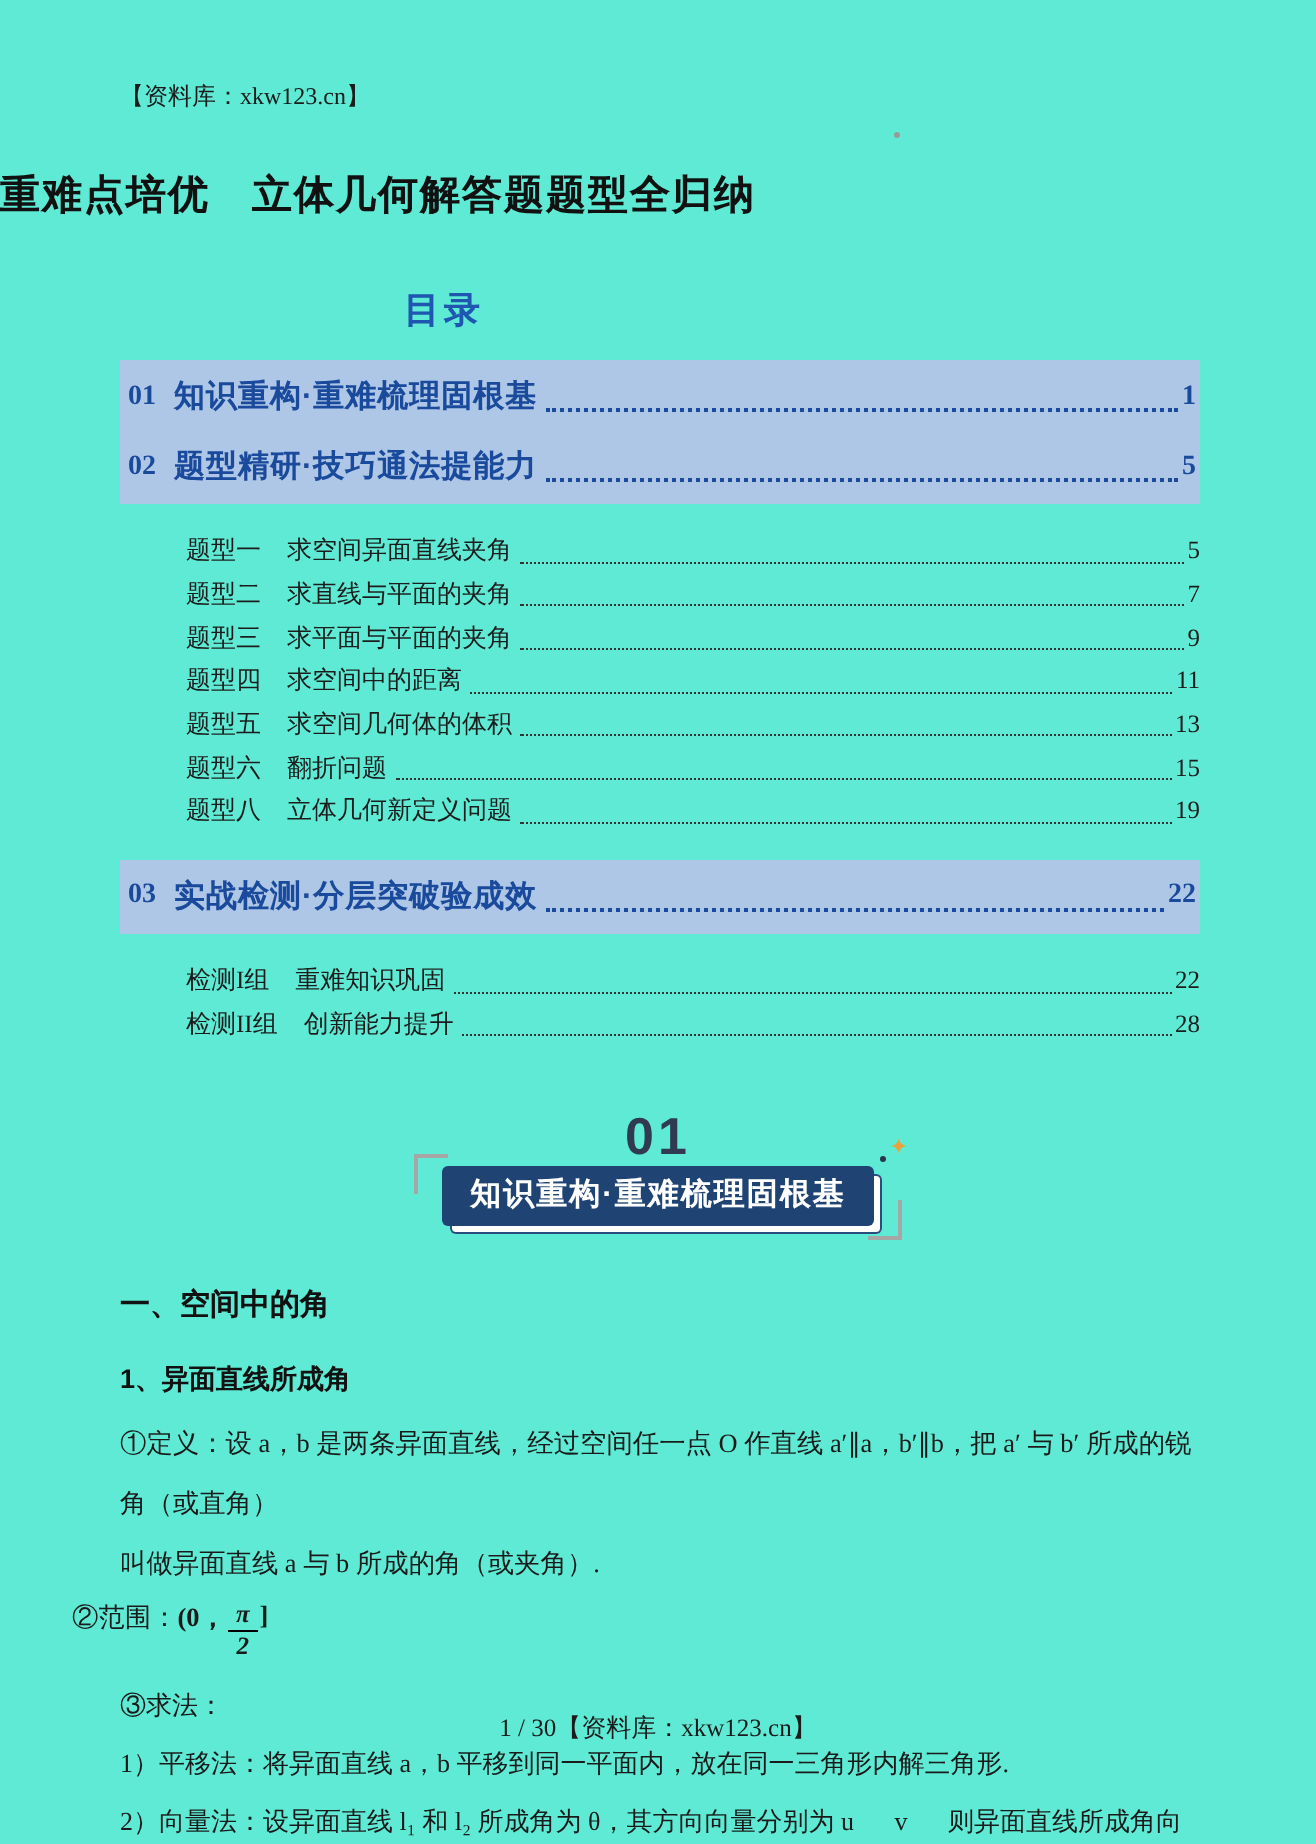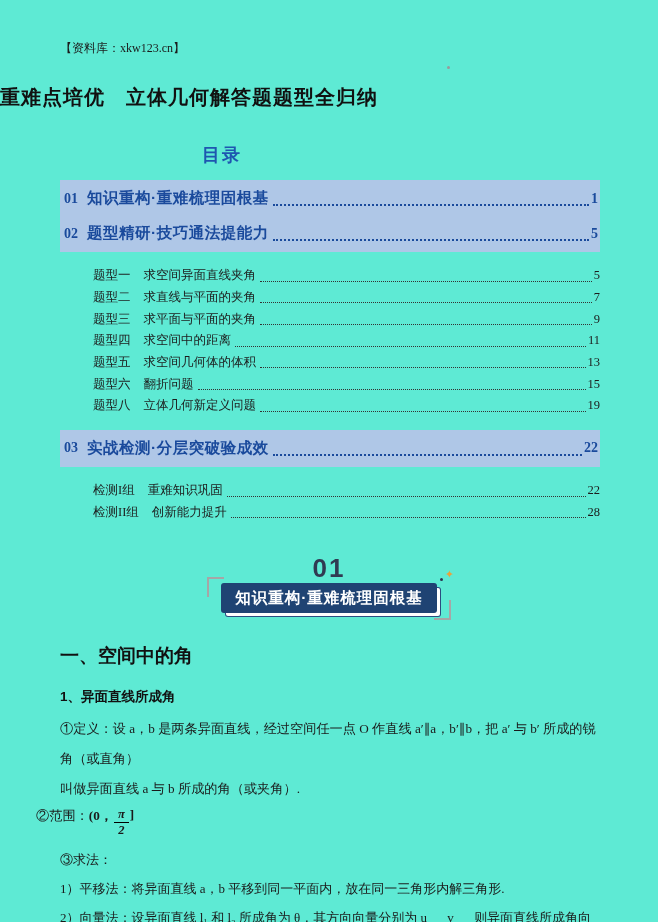--- a/index.html
+++ b/index.html
@@ -43,21 +43,21 @@
     box-shadow:4px 4px 0 -1px #ffffff,4px 4px 0 0 #2a4d80;}
   .bk-tl{position:absolute;left:-14px;top:-6px;width:15px;height:18px;
     border-left:2.5px solid #a6a6a6;border-top:2.5px solid #a6a6a6;}
   .bk-br{position:absolute;right:-14px;bottom:-7px;width:15px;height:18px;
     border-right:2.5px solid #a6a6a6;border-bottom:2.5px solid #a6a6a6;}
   .sparkle{position:absolute;right:-17px;top:-14px;color:#E9A23B;font-size:11px;line-height:11px;}
   .sparkle::before{content:"✦";}
   .spark-dot{position:absolute;right:-6px;top:-5px;width:3px;height:3px;border-radius:50%;background:#2b3550;}
   
   .sec-h1{margin:30px 60px 0;font-family:"Liberation Sans",sans-serif;font-weight:bold;
-    font-size:19px;color:#111;}
+    font-size:15px;color:#111;}
   .sec-h2{margin:19px 60px 0;font-family:"Liberation Sans",sans-serif;font-weight:bold;
     font-size:13.5px;color:#111;}
   .para{margin:8px 60px 0;font-size:13.2px;line-height:30px;}
   .para .pline{display:block;}
   .range-line{margin:3px 36px 0;display:flex;align-items:flex-start;font-size:13.2px;height:36px;}
   .range-line .rbold{font-weight:bold;}
   .frac{display:inline-flex;flex-direction:column;align-items:center;font-style:italic;
     font-weight:bold;font-size:12.5px;line-height:1.15;margin:0 1px;}
   .frac .fnum{border-bottom:1.3px solid #000;padding:0 4px;}
   .mline{margin:5px 60px 0;font-size:13px;line-height:24px;}
@@ -191,14 +191,15 @@
       <span class="fnum">π</span>
       <span class="fden">2</span>
     </span>
     <span class="rbold">]</span>
   </div>
 
   <div class="mline">③求法：</div>
   <div class="mline">1）平移法：将异面直线 a，b 平移到同一平面内，放在同一三角形内解三角形.</div>
   <div class="mline">2）向量法：设异面直线 l₁ 和 l₂ 所成角为 θ，其方向向量分别为 u⃗，v⃗；则异面直线所成角向量求法：</div>
 
+  <div class="footer">1 / 30【资料库：xkw123.cn】</div>
 
 </div>
 
 </body></html>

